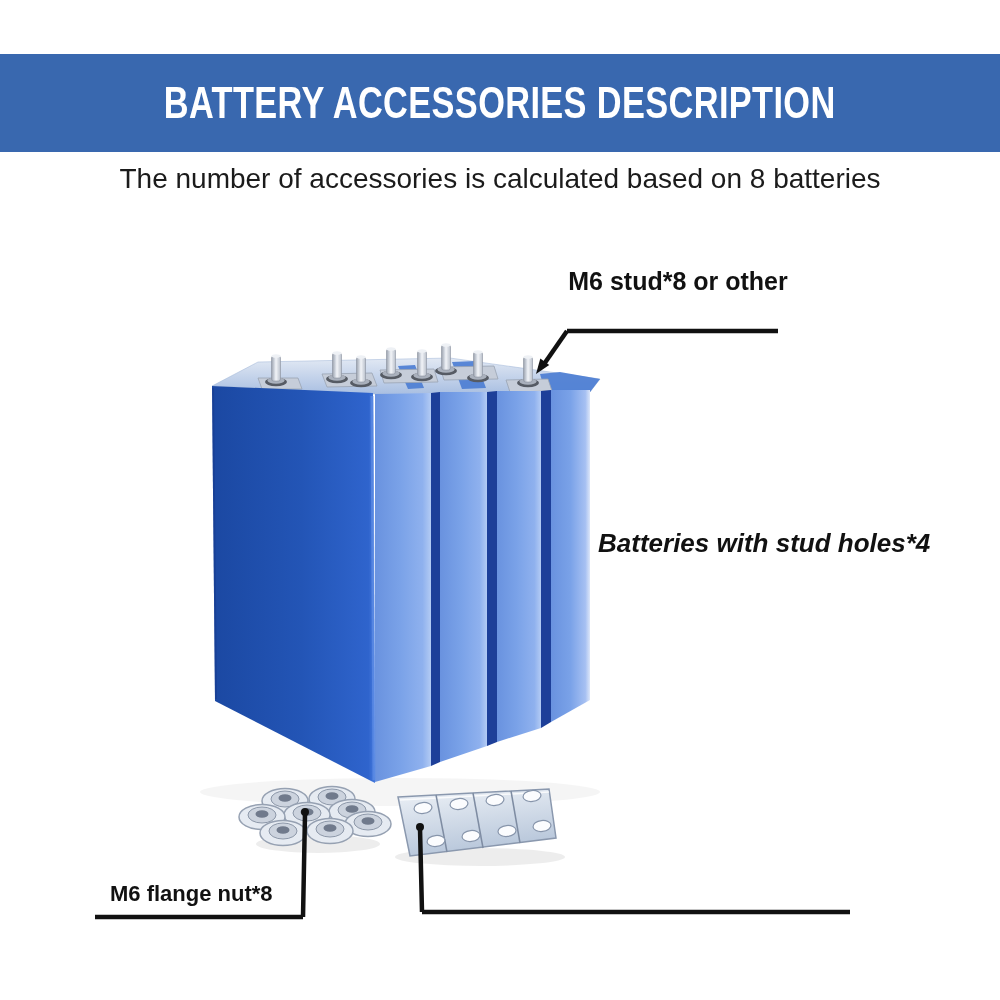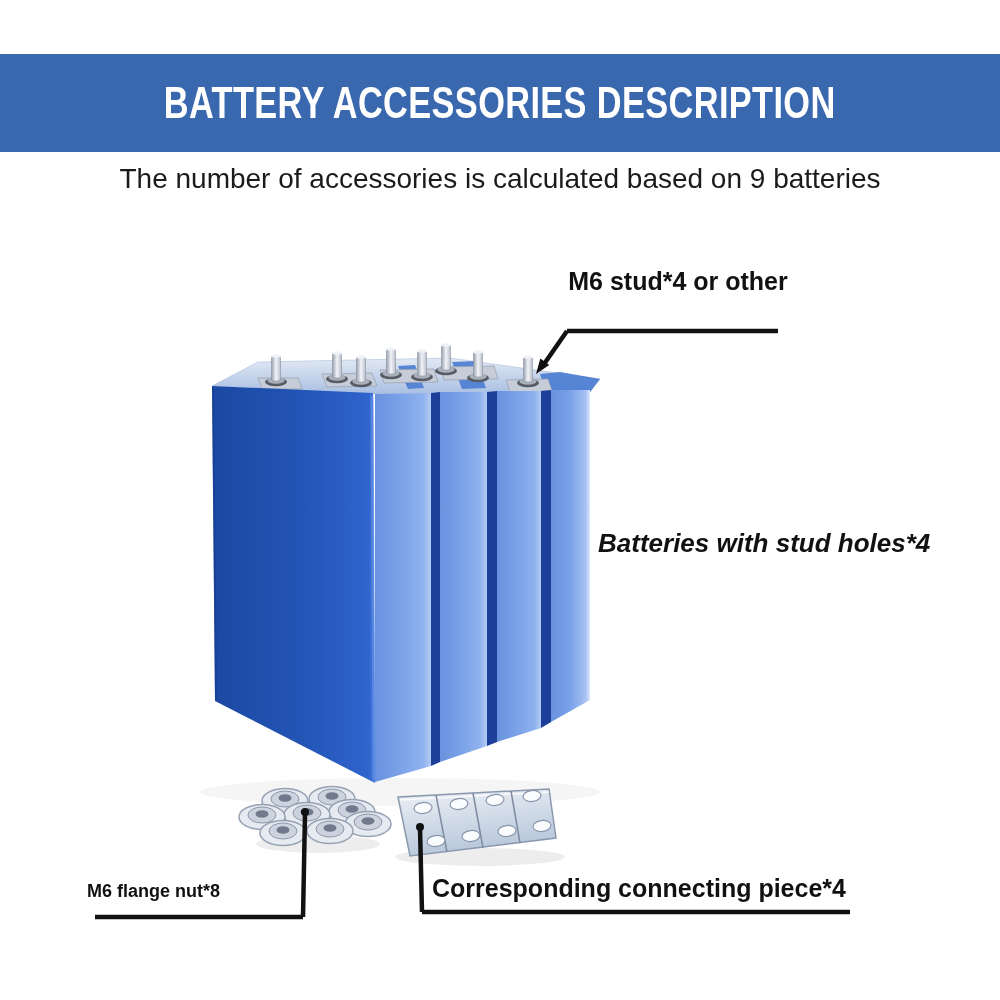--- a/index.html
+++ b/index.html
@@ -18,33 +18,33 @@
   .subtitle{
     position:absolute;left:0;top:163px;width:1000px;text-align:center;
     font-size:28px;color:#1b1b1b;
   }
   .illustration{position:absolute;left:0;top:0;width:1000px;height:1000px;}
   .callout{
     position:absolute;font-weight:bold;color:#111111;white-space:nowrap;
   }
   .callout-stud{left:558px;top:266px;width:240px;text-align:center;font-size:25px;line-height:31px;}
   .callout-batteries{left:598px;top:528px;font-size:26px;font-style:italic;}
-  .callout-nut{left:87px;top:881px;font-size:18px;}
+  .callout-nut{left:110px;top:881px;font-size:22px;}
   .callout-plate{left:432px;top:874px;font-size:25px;}
 </style>
 </head>
 <body>
 
 <div class="canvas">
 
   <div class="banner">
     <div class="banner-title">BATTERY ACCESSORIES DESCRIPTION</div>
   </div>
 
-  <div class="subtitle">The number of accessories is calculated based on 9 batteries</div>
+  <div class="subtitle">The number of accessories is calculated based on 8 batteries</div>
 
   <svg class="illustration" viewBox="0 0 1000 1000">
     <defs>
       <linearGradient id="gFront" x1="0" y1="0" x2="1" y2="0">
         <stop offset="0" stop-color="#1b48a2"></stop>
         <stop offset="0.55" stop-color="#2355b6"></stop>
         <stop offset="0.96" stop-color="#2f64cd"></stop>
         <stop offset="1" stop-color="#477bdd"></stop>
       </linearGradient>
       <linearGradient id="gStrip" x1="0" y1="0" x2="1" y2="0">
@@ -227,19 +227,18 @@
       <path d="M567 331 L542 367"></path>
       <path d="M95 917 H303 M303 917 L305 814"></path>
       <path d="M422 912 H850 M422 912 L420 828"></path>
     </g>
     <polygon points="536,374 549.2,365 540.3,358.6" fill="#111111"></polygon>
     <circle cx="305" cy="812" r="4" fill="#111111"></circle>
     <circle cx="420" cy="827" r="4" fill="#111111"></circle>
   </svg>
 
   <div class="callout callout-stud">
-    <div>M6 stud*4 or other</div>
+    <div>M6 stud*8 or other</div>
   </div>
   <div class="callout callout-batteries">Batteries with stud holes*4</div>
   <div class="callout callout-nut">M6 flange nut*8</div>
-  <div class="callout callout-plate">Corresponding connecting piece*4</div>
 
 </div>
 
 </body></html>

